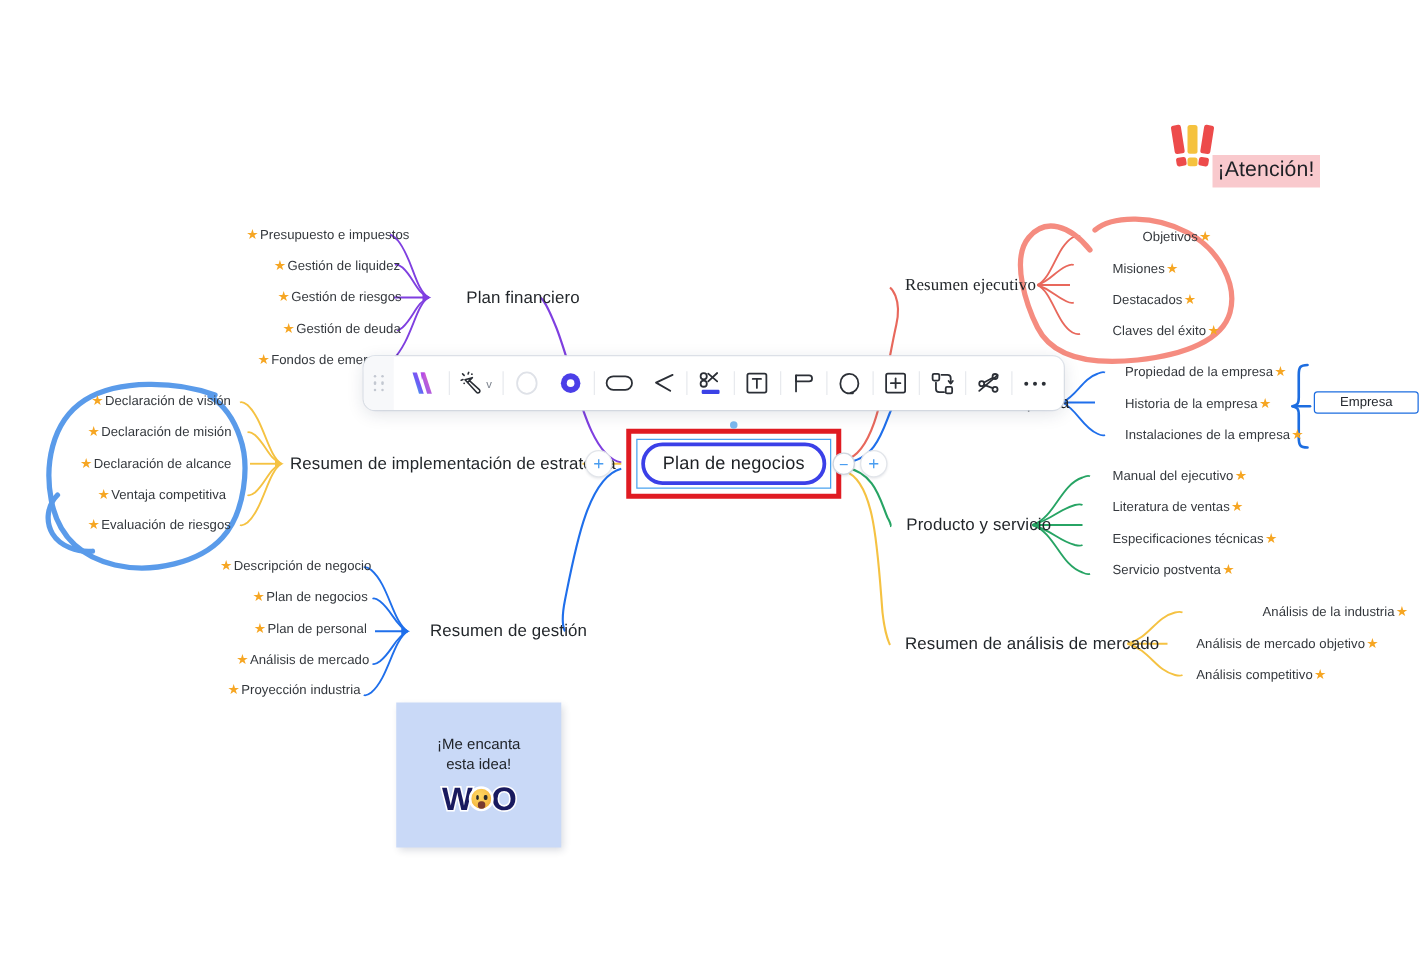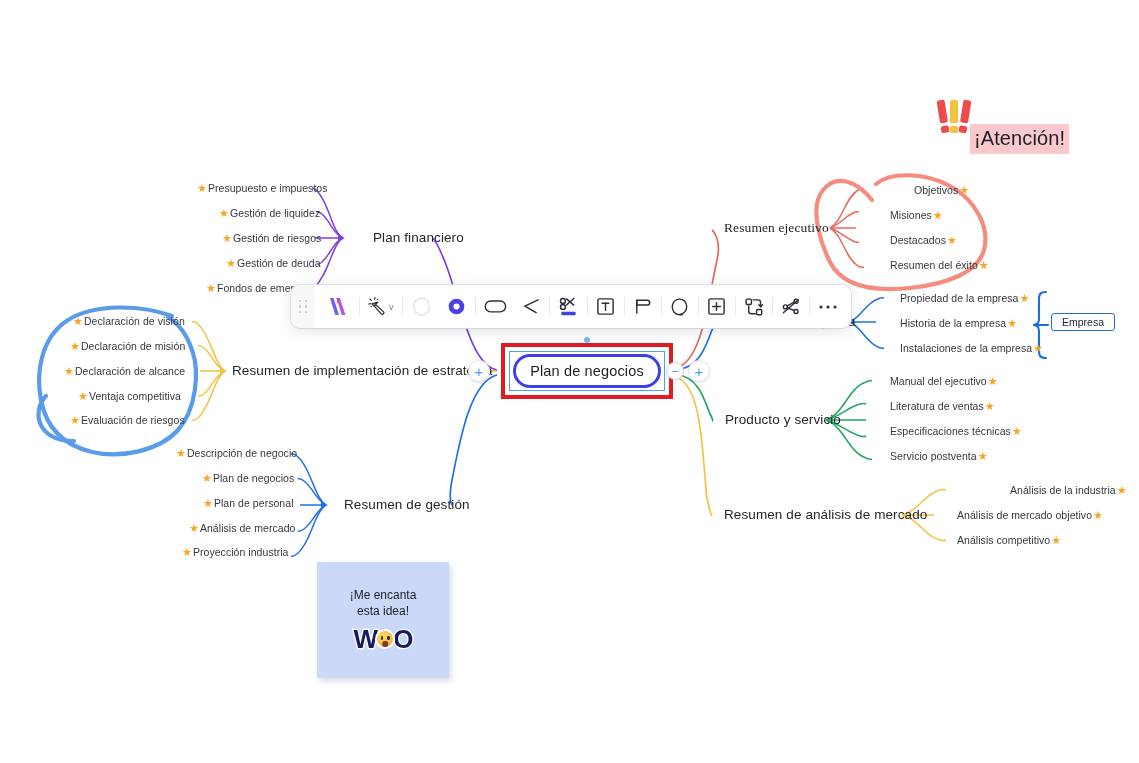--- a/index.html
+++ b/index.html
@@ -160,21 +160,21 @@
   }
   #atencion .b1 { transform: rotate(-9deg); }
   #atencion .b2 { transform: rotate(0deg); }
   #atencion .b3 { transform: rotate(9deg); }
   #atencion .red .bar, #atencion .red .dot { background: #ED4B4B; }
   #atencion .yel .bar, #atencion .yel .dot { background: #F5C23E; }
   #atencion-text {
     position: absolute; left: 38px; top: 24px;
     background: #F9C9CD;
     color: #1d2025;
-    font-size: 20px;
+    font-size: 17px;
     line-height: 1.35;
     padding: 1px 4px 2px 4px;
     letter-spacing: .1px;
   }
 
   
   #sticky {
     position: absolute; left: 317px; top: 562px;
     width: 132px; height: 116px;
     background: #C9D9F7;
@@ -219,21 +219,21 @@
     width: 5.5px; height: 6.5px; border-radius: 50%;
     background: #7a3b2e;
   }
 
   
   #empresa-label {
     position: absolute; left: 1051px; top: 313px;
     border: 1.6px solid #1D6DE0;
     border-radius: 3px;
     background: #ffffff;
-    padding: 2px 10px;
+    padding: 2px 20px;
     font-size: 10.5px;
     color: #24282e;
   }
 </style>
 </head>
 <body>
 
 <div id="canvas">
 
   <svg class="edges" viewBox="0 0 1139 763">
@@ -406,21 +406,21 @@
   </div>
   <div class="node leaf rightside" style="left:890px; top:209px;">
     <span>Misiones</span>
     <span class="star">★</span>
   </div>
   <div class="node leaf rightside" style="left:890px; top:234px;">
     <span>Destacados</span>
     <span class="star">★</span>
   </div>
   <div class="node leaf rightside" style="left:890px; top:259px;">
-    <span>Resumen del éxito</span>
+    <span>Claves del éxito</span>
     <span class="star">★</span>
   </div>
 
   <div class="node leaf rightside" style="left:900px; top:292px;">
     <span>Propiedad de la empresa</span>
     <span class="star">★</span>
   </div>
   <div class="node leaf rightside" style="left:900px; top:317px;">
     <span>Historia de la empresa</span>
     <span class="star">★</span>

